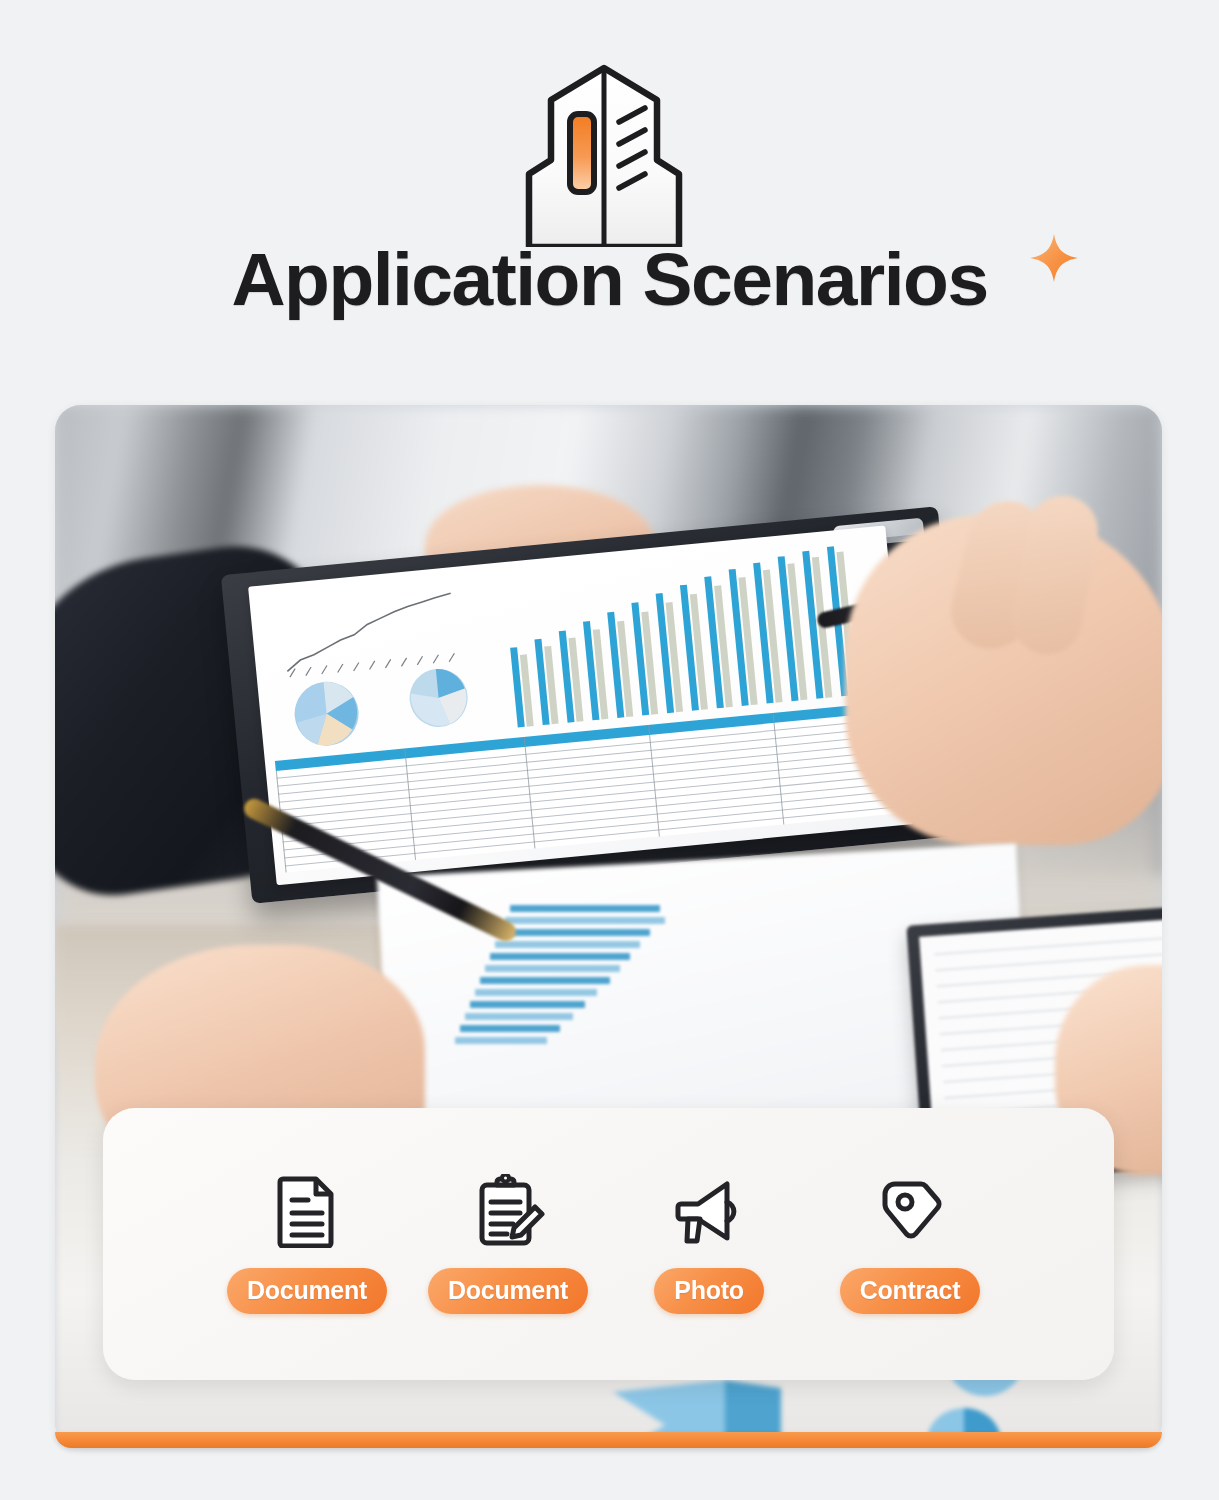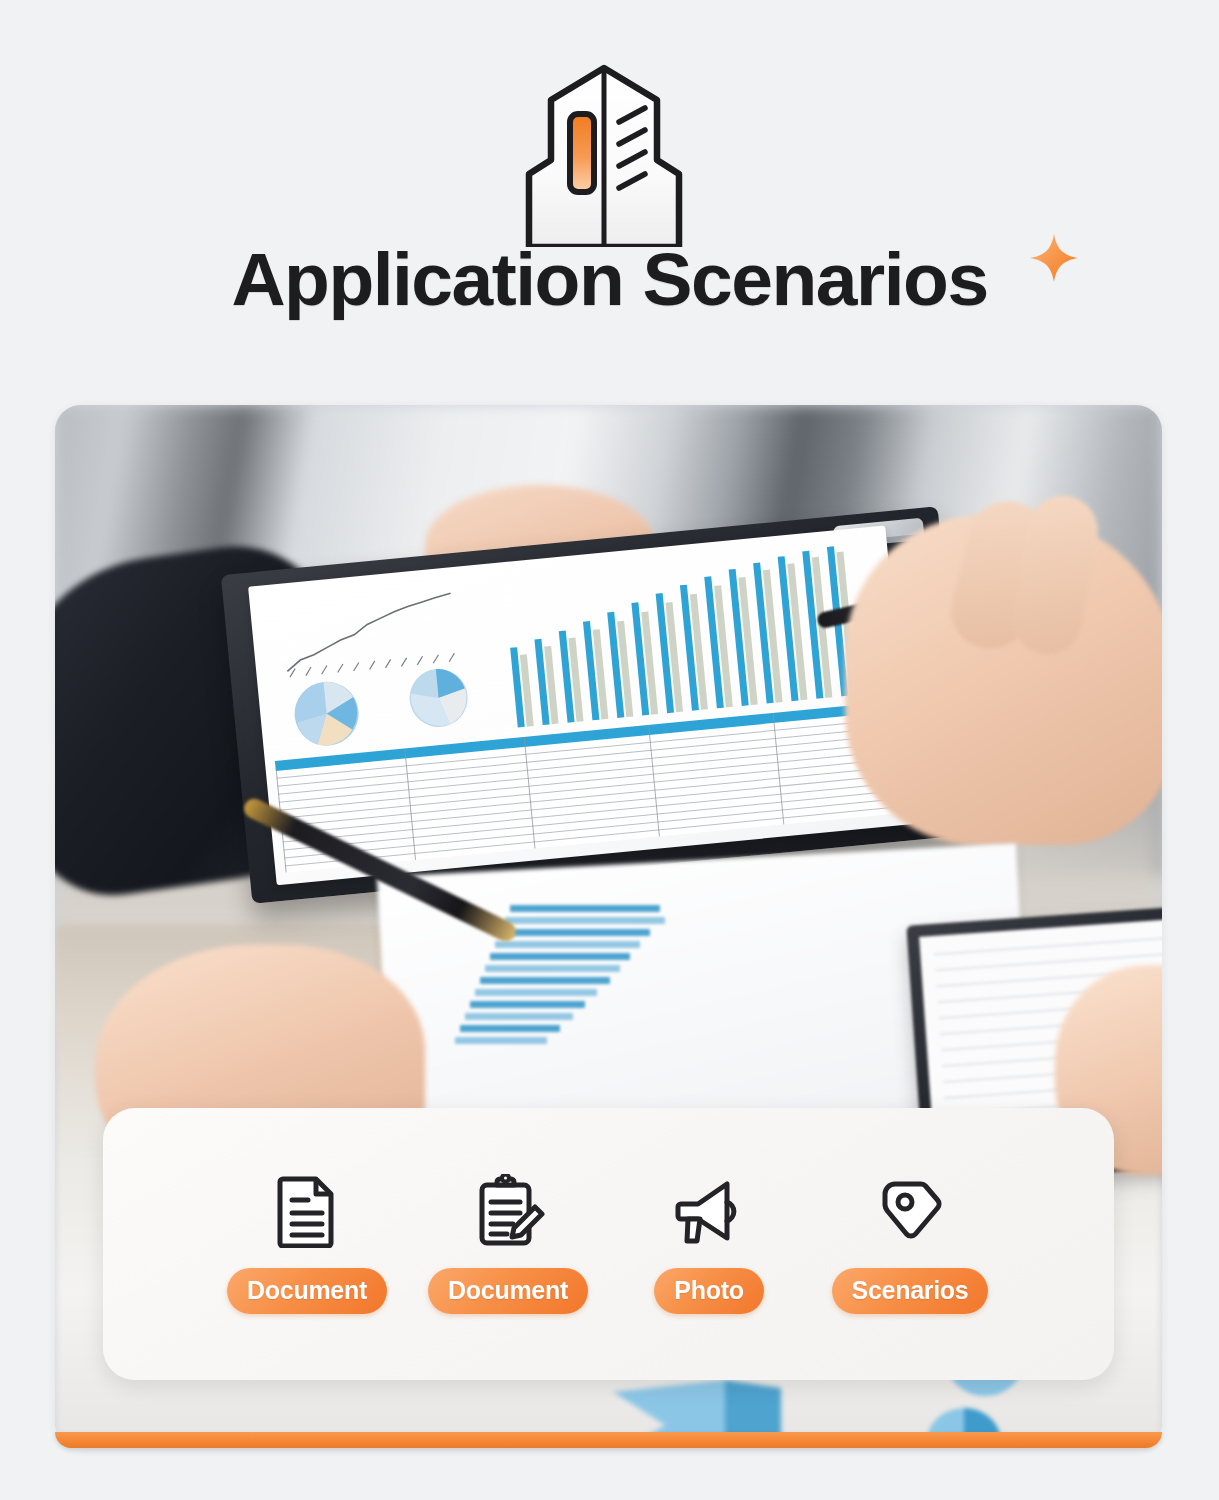--- a/index.html
+++ b/index.html
@@ -502,17 +502,17 @@
         <path d="M16 45 h12 l-3 22 h-10 z" fill="#fff" stroke="#242428" stroke-width="5" stroke-linejoin="round"></path>
       </svg>
       <span class="badge-pill">Photo</span>
     </div>
 
     <div class="badge-item">
       <svg class="badge-icon" viewBox="0 0 74 74">
         <path d="M12 20 a10 10 0 0 1 10 -10 h26 a6 6 0 0 1 4.5 2 l12 14 a6 6 0 0 1 0 8 l-22 26 a6 6 0 0 1 -9 0 l-19 -23 a10 10 0 0 1 -2.5 -6 z" fill="#fff" stroke="#242428" stroke-width="5" stroke-linejoin="round"></path>
         <circle cx="32" cy="28" r="7" fill="#fff" stroke="#242428" stroke-width="5"></circle>
       </svg>
-      <span class="badge-pill">Scenarios</span>
+      <span class="badge-pill">Contract</span>
     </div>
 
   </div>
 </div>
 
 </body></html>

